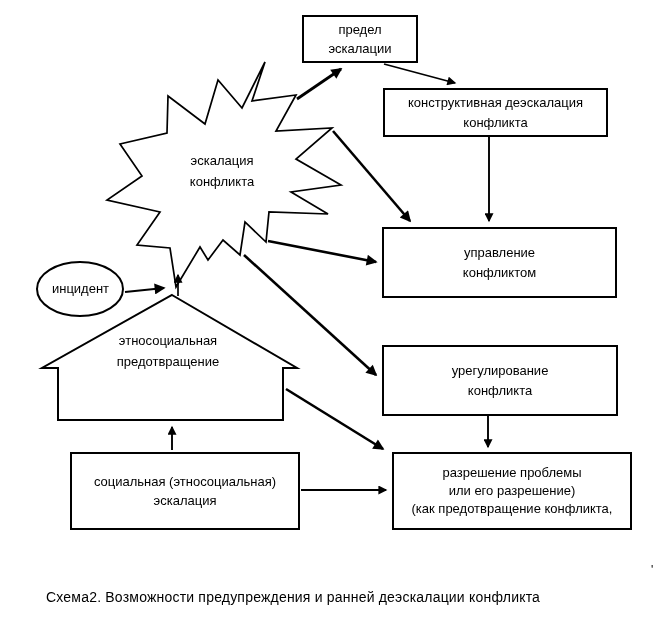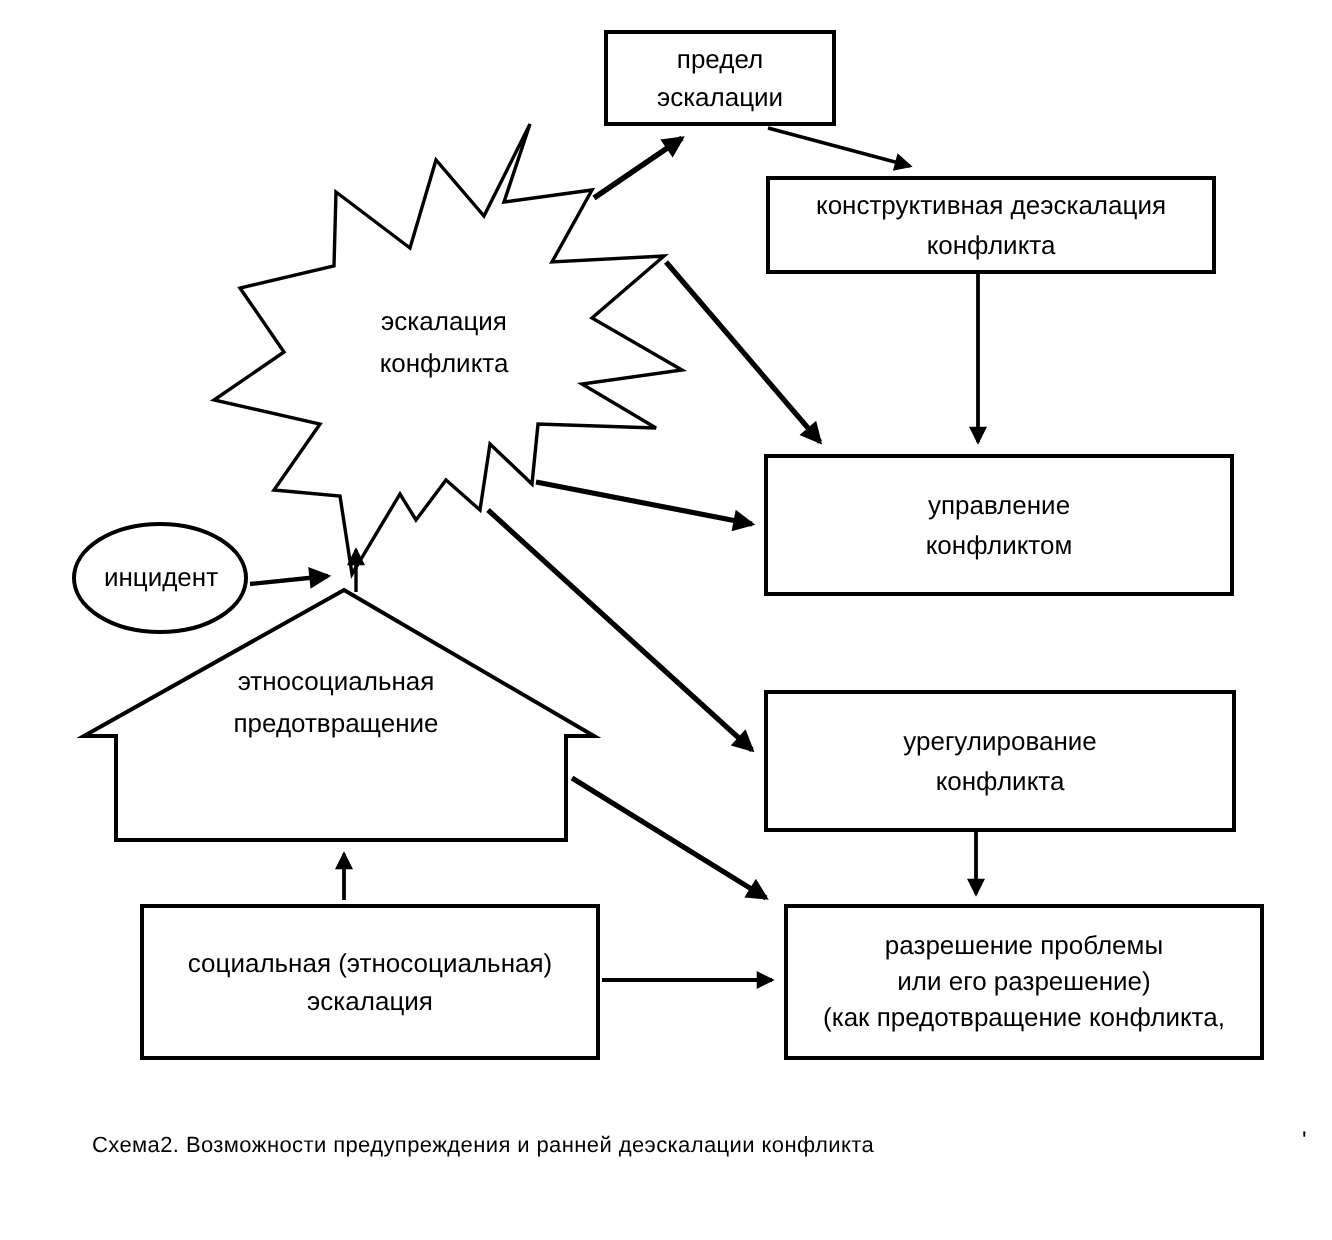--- a/index.html
+++ b/index.html
@@ -13,22 +13,22 @@
   .node{
     position:absolute;box-sizing:border-box;border:2px solid #000;background:#fff;
     display:flex;flex-direction:column;justify-content:center;align-items:center;
     text-align:center;font-size:13px;line-height:1.5;
   }
   .freelabel{
     position:absolute;display:flex;flex-direction:column;justify-content:center;align-items:center;
     text-align:center;font-size:13px;line-height:1.6;pointer-events:none;
   }
   .caption{
-    position:absolute;left:46px;top:567px;width:600px;
-    font-size:11px;letter-spacing:0.2px;white-space:nowrap;
+    position:absolute;left:46px;top:589px;width:600px;
+    font-size:14px;letter-spacing:0.2px;white-space:nowrap;
   }
   .stray{position:absolute;left:651px;top:563px;font-size:12px;}
   svg line, svg path, svg ellipse, svg polygon{vector-effect:none;}
 </style>
 </head>
 <body>
 
 <div id="canvas">
 
   <svg id="shapes" width="666" height="620" viewBox="0 0 666 620">

